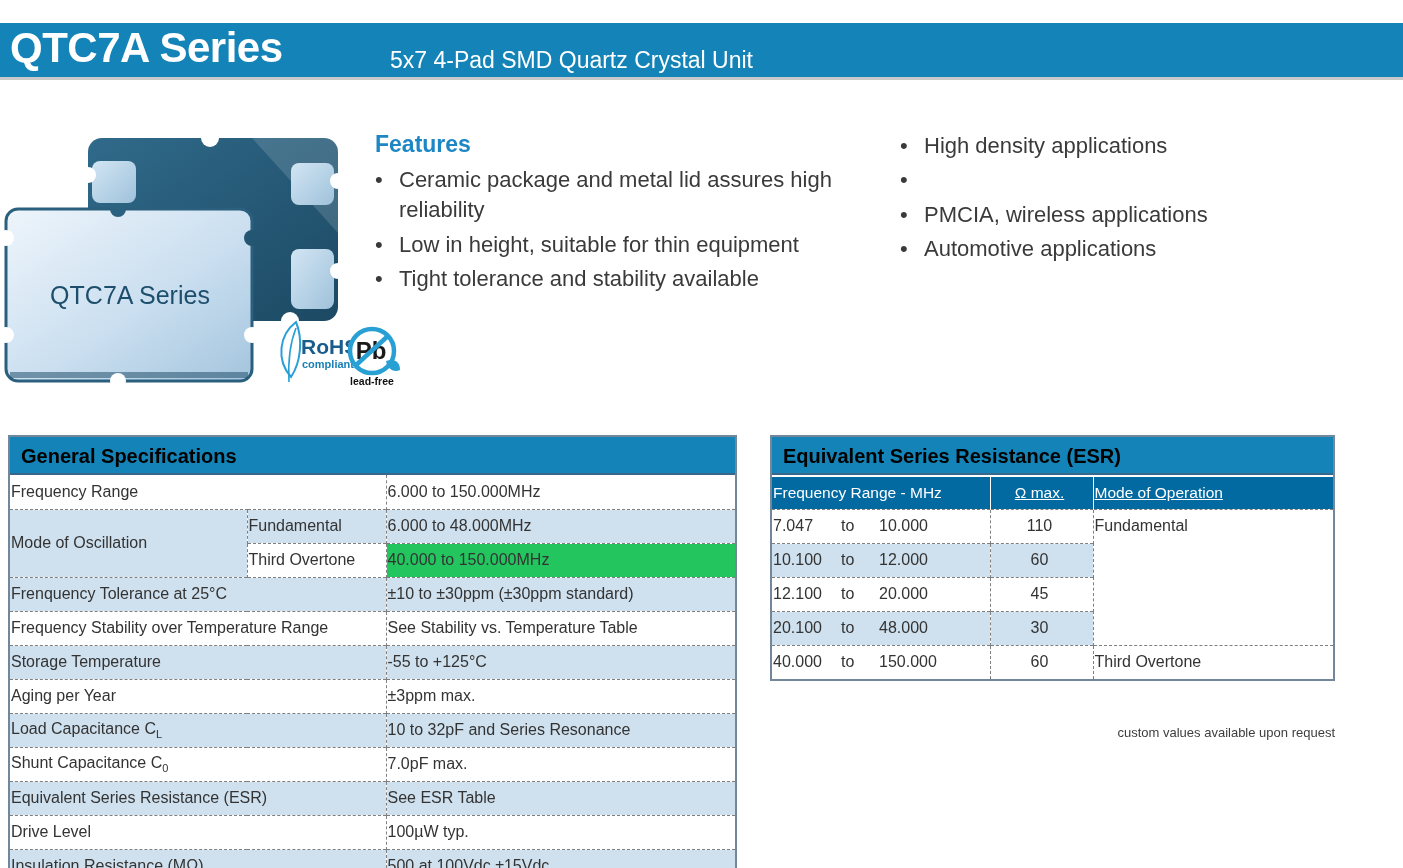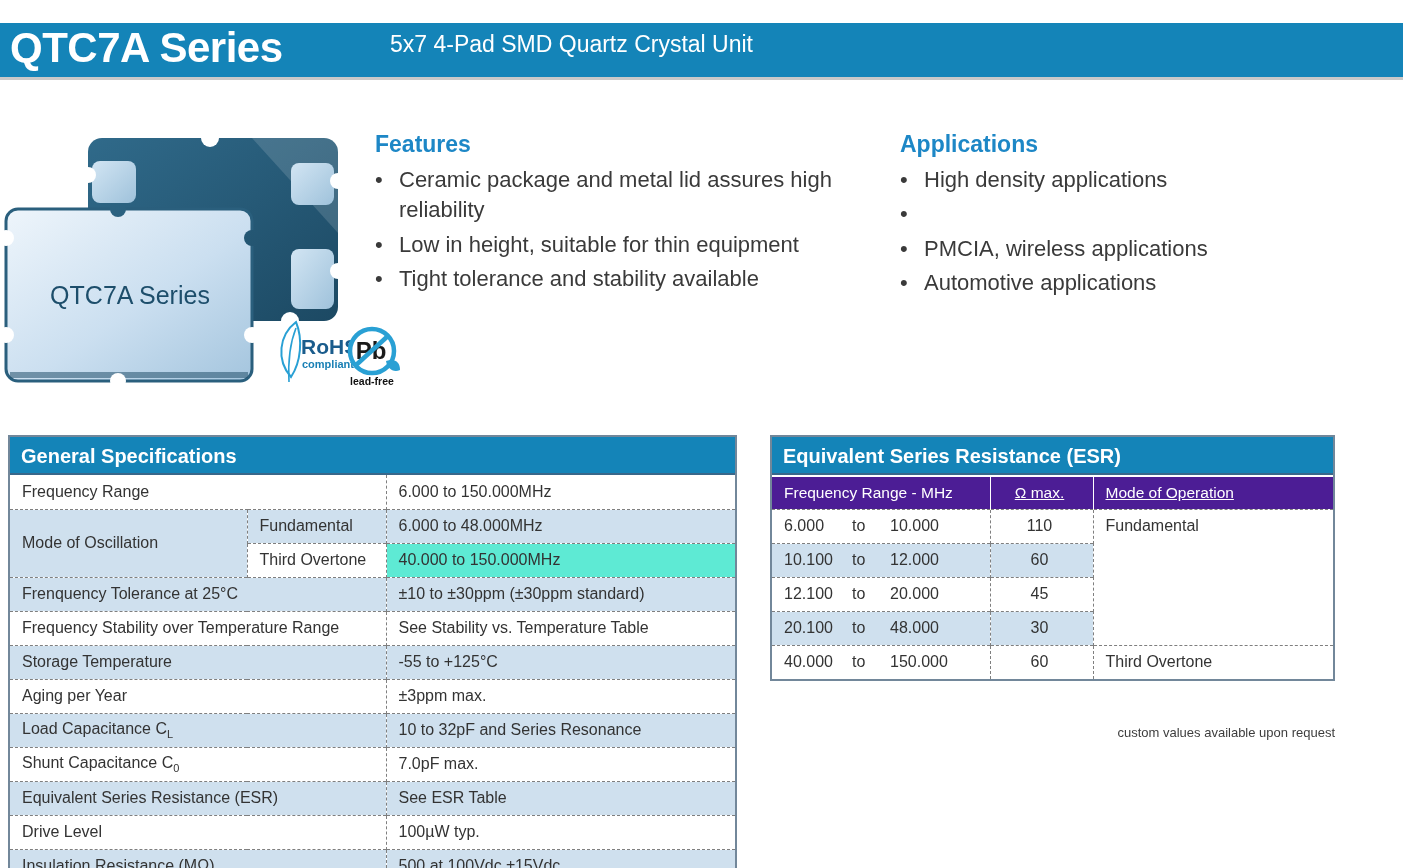--- a/index.html
+++ b/index.html
@@ -12,59 +12,59 @@
   
   .topbar {
     position:absolute; left:0; top:0; width:1403px; height:57px;
     background:#1484b8; border-bottom:3px solid #c9c9c9;
   }
   .topbar .series {
     position:absolute; left:10px; top:1px;
     font-size:42px; font-weight:bold; color:#fff; letter-spacing:-0.5px;
   }
   .topbar .subtitle {
-    position:absolute; left:390px; top:8px;
+    position:absolute; left:390px; top:24px;
     font-size:23px; color:#fff;
   }
 
   
   .listblock { position:absolute; top:108px; color:#3a3a3a; }
   .listblock h2 { font-size:23px; font-weight:bold; color:#1d87c6; margin-bottom:7px; }
   .listblock ul { list-style:none; }
   .listblock li { display:flex; font-size:22px; line-height:1.38; margin-bottom:4px; }
   .listblock li .b { width:24px; flex:0 0 24px; }
   .listblock li .b::before { content:"•"; }
   .features { left:375px; width:478px; }
   .applications { left:900px; width:503px; }
 
   
   .illus { position:absolute; left:0; top:100px; }
 
   
   .tbl-wrap { position:absolute; border:2px solid #72879a; background:#fff; }
   .band {
-    height:38px; line-height:38px; background:#1484b8; color:#ffffff;
+    height:38px; line-height:38px; background:#1484b8; color:#000000;
     font-size:20px; font-weight:bold; padding-left:11px;
     border-bottom:2px solid #39678a; white-space:nowrap;
   }
   table { width:100%; border-collapse:collapse; table-layout:fixed; }
-  td { font-size:16px; color:#333; padding:0 4px 0 12px; height:34px; overflow:hidden; white-space:nowrap; }
+  td { font-size:16px; color:#333; padding:0 4px 0 1px; height:34px; overflow:hidden; white-space:nowrap; }
   tr + tr > td { border-top:1px dashed #7f7f7f; }
   .vd { border-left:1px dashed #7f7f7f; }
   tr.s > td { background:#cfe0ee; }
   td.ms { background:#cfe0ee; }
   sub.subsc { font-size:11px; }
 
   
   .gstable { left:8px; top:412px; width:729px; height:454px; }
 
   
   .esrtable { left:770px; top:412px; width:565px; }
   .subhead td {
-    background:#4c1d95; color:#fff; font-size:15.5px; height:33px;
+    background:#0369a1; color:#fff; font-size:15.5px; height:33px;
     border-top:2px solid #fff;
   }
   .subhead td + td { border-left:1px dashed rgba(255,255,255,.9);text-decoration:underline; }
   .subhead .c2, td.ohm { text-align:center; padding-left:0; }
   td.modecell { vertical-align:top; padding-top:7px; }
   .fr { display:inline-block; width:68px; }
   .tw { display:inline-block; width:38px; }
   .footnote {
     position:absolute; left:770px; top:702px; width:565px;
     text-align:right; font-size:13px; color:#3d3d3d;
@@ -158,21 +158,20 @@
           <span>Low in height, suitable for thin equipment</span>
         </li>
       <li>
           <span class="b"></span>
           <span>Tight tolerance and stability available</span>
         </li>
     </ul>
   </section>
 
   <section class="listblock applications">
-    <h2>Applications</h2>
     <ul>
       <li>
           <span class="b"></span>
           <span>High density applications</span>
         </li>
       <li>
           <span class="b"></span>
         </li>
       <li>
           <span class="b"></span>
@@ -198,21 +197,21 @@
         <td colspan="2">Frequency Range</td>
         <td class="vd">6.000 to 150.000MHz</td>
       </tr>
       <tr class="s">
         <td rowspan="2" class="ms">Mode of Oscillation</td>
         <td class="vd">Fundamental</td>
         <td class="vd">6.000 to 48.000MHz</td>
       </tr>
       <tr>
         <td class="vd" style="background:#fff">Third Overtone</td>
-        <td class="vd" style="background:#5eead4">40.000 to 150.000MHz</td>
+        <td class="vd" style="background:#22c55e">40.000 to 150.000MHz</td>
       </tr>
       <tr class="s">
         <td colspan="2">Frenquency Tolerance at 25°C</td>
         <td class="vd">±10 to ±30ppm (±30ppm standard)</td>
       </tr>
       <tr>
         <td colspan="2">Frequency Stability over Temperature Range</td>
         <td class="vd">See Stability vs. Temperature Table</td>
       </tr>
       <tr class="s">
@@ -255,21 +254,21 @@
           <col style="width:103px">
           <col>
         </colgroup>
       <tbody>
           <tr class="subhead">
         <td>Frequency Range - MHz</td>
         <td class="c2">Ω max.</td>
         <td>Mode of Operation</td>
       </tr>
       <tr>
-        <td><span class="fr">6.000</span><span class="tw">to</span><span>10.000</span></td>
+        <td><span class="fr">7.047</span><span class="tw">to</span><span>10.000</span></td>
         <td class="vd ohm">110</td>
         <td class="vd modecell" rowspan="4">Fundamental</td>
       </tr>
       <tr class="s">
         <td><span class="fr">10.100</span><span class="tw">to</span><span>12.000</span></td>
         <td class="vd ohm">60</td>
       </tr>
       <tr>
         <td><span class="fr">12.100</span><span class="tw">to</span><span>20.000</span></td>
         <td class="vd ohm">45</td>

